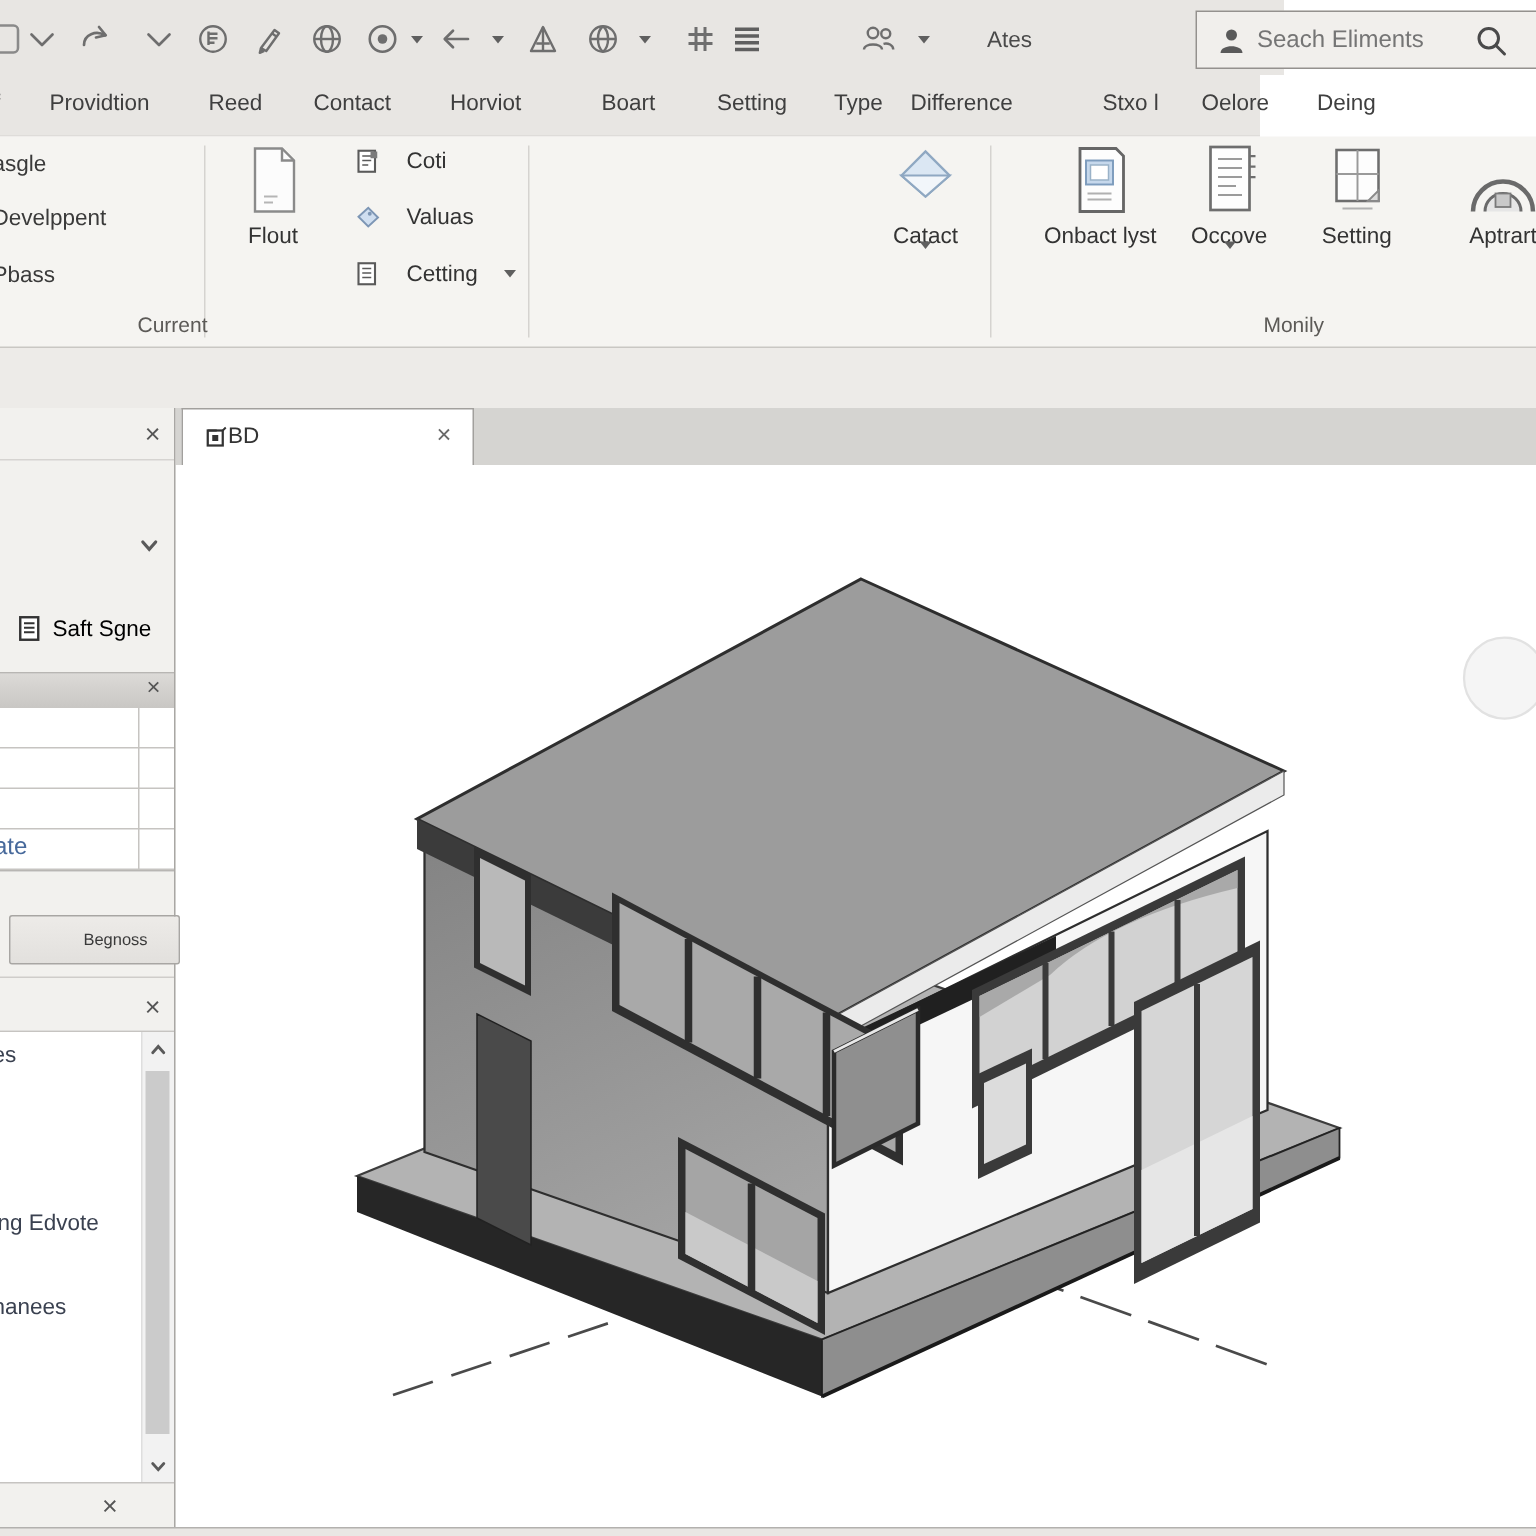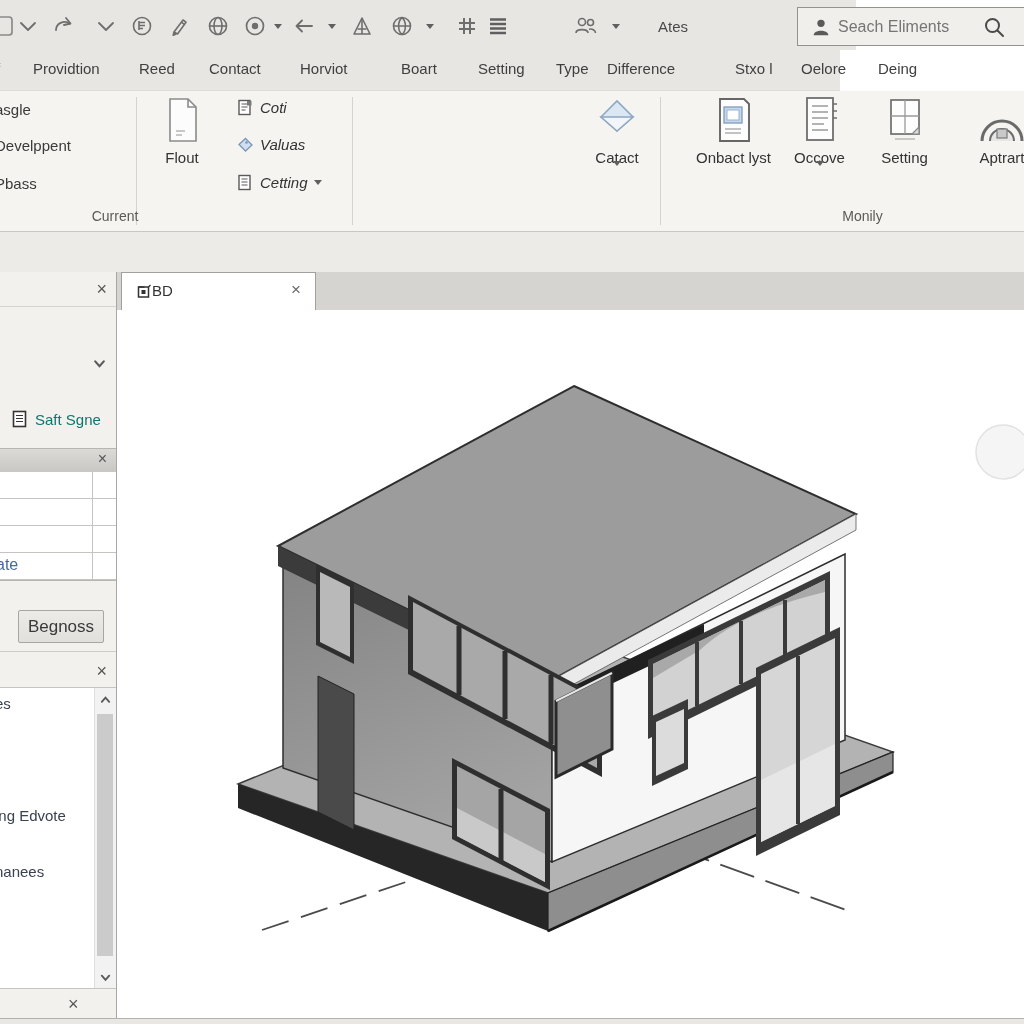--- a/index.html
+++ b/index.html
@@ -19,43 +19,43 @@
   
   .tabrow{top:50px;left:0;width:840px;height:40px;background:#e8e6e3;border-bottom:1px solid #dedcd9;}
   .rtab{position:absolute;top:10px;font-size:15px;color:#3f3f3f;white-space:nowrap;cursor:default;}
   
   .ribbon{top:91px;left:0;width:1024px;height:140px;background:#f5f4f1;border-bottom:1px solid #c9c7c3;}
   .vdiv{position:absolute;top:6px;width:1px;height:128px;background:#d5d3d0;}
   .stackitem{position:absolute;left:-5px;font-size:15px;color:#3a3a3a;white-space:nowrap;}
   .bigbtn{position:absolute;top:4px;text-align:center;}
   .bigbtn .blabel{font-size:15px;color:#333;margin-top:4px;white-space:nowrap;}
   .bigbtn .bcaret{margin:5px auto 0 auto;}
-  .minirow{position:absolute;left:237px;display:flex;align-items:center;gap:6px;font-style:italic;}
+  .minirow{position:absolute;left:237px;display:flex;align-items:center;gap:17px;}
   .minirow .mlabel{font-size:15px;color:#333;white-space:nowrap;}
   .grouplabel{position:absolute;top:117px;font-size:14px;color:#5c5a57;text-align:center;}
   
   .midstrip{top:232px;left:0;width:1024px;height:40px;background:#edebe8;}
   
   .leftpanel{top:272px;left:0;width:116px;height:746px;background:#f2f1ee;border-right:1px solid #a9a7a4;}
   .closex{font-size:18px;color:#555;line-height:1;cursor:default;}
   .lp-header{position:absolute;left:0;top:0;width:100%;height:34px;border-bottom:1px solid #d6d4d1;}
   .lp-header .closex{position:absolute;right:9px;top:8px;}
   .saft{position:absolute;left:12px;top:138px;display:flex;align-items:center;gap:7px;}
-  .saft .slabel{font-size:15px;color:#0f766e;white-space:nowrap;}
+  .saft .slabel{font-size:15px;color:#000000;white-space:nowrap;}
   .tblhead{position:absolute;left:0;top:176px;width:100%;height:23px;
            background:linear-gradient(#dcdad7,#c9c7c4);border-top:1px solid #b8b6b3;border-bottom:1px solid #aeaca9;}
   .tblhead .closex{position:absolute;right:9px;top:2px;font-size:16px;}
   .tbl{position:absolute;left:0;top:200px;width:100%;height:108px;background:#fff;border-bottom:1px solid #b8b6b3;}
   .tbl .row{height:26px;border-bottom:1px solid #c6c4c1;position:relative;}
   .tbl .row:last-child{border-bottom:none;}
   .tbl .vline{position:absolute;left:92px;top:0;width:1px;height:108px;background:#c6c4c1;}
   .tbl .celltext{position:absolute;left:-4px;top:3px;font-size:16px;color:#47699b;}
-  .btn{position:absolute;left:18px;top:338px;width:84px;height:31px;background:linear-gradient(#edebe8,#e2e0dd);
-       border:1px solid #a8a6a3;border-radius:2px;font-size:17px;color:#3a3a3a;
-       display:flex;align-items:center;justify-content:center;cursor:default;}
+  .btn{position:absolute;left:6px;top:338px;width:84px;height:31px;background:linear-gradient(#edebe8,#e2e0dd);
+       border:1px solid #a8a6a3;border-radius:2px;font-size:11px;color:#3a3a3a;
+       display:flex;align-items:center;justify-content:center;cursor:default;padding-left:28px;}
   .lp-header2{position:absolute;left:0;top:379px;width:100%;height:36px;border-top:1px solid #cfcdca;}
   .lp-header2 .closex{position:absolute;right:9px;top:10px;}
   .lplist{position:absolute;left:0;top:415px;width:100%;height:301px;background:#fff;border-top:1px solid #c6c4c1;}
   .lplist .li{position:absolute;left:-5px;font-size:15px;color:#3a4150;white-space:nowrap;}
   .sbar{position:absolute;right:0;top:0;width:21px;height:301px;background:#f2f2f2;border-left:1px solid #dedede;}
   .sthumb{position:absolute;left:2px;top:26px;width:16px;height:242px;background:#cbcbcb;}
   .lp-bottom{position:absolute;left:0;top:716px;width:100%;height:30px;background:#f2f1ee;border-top:1px solid #c6c4c1;}
   .lp-bottom .closex{position:absolute;left:68px;top:6px;}
   
   .tabstrip{top:272px;left:117px;width:907px;height:38px;background:#d5d4d1;}

